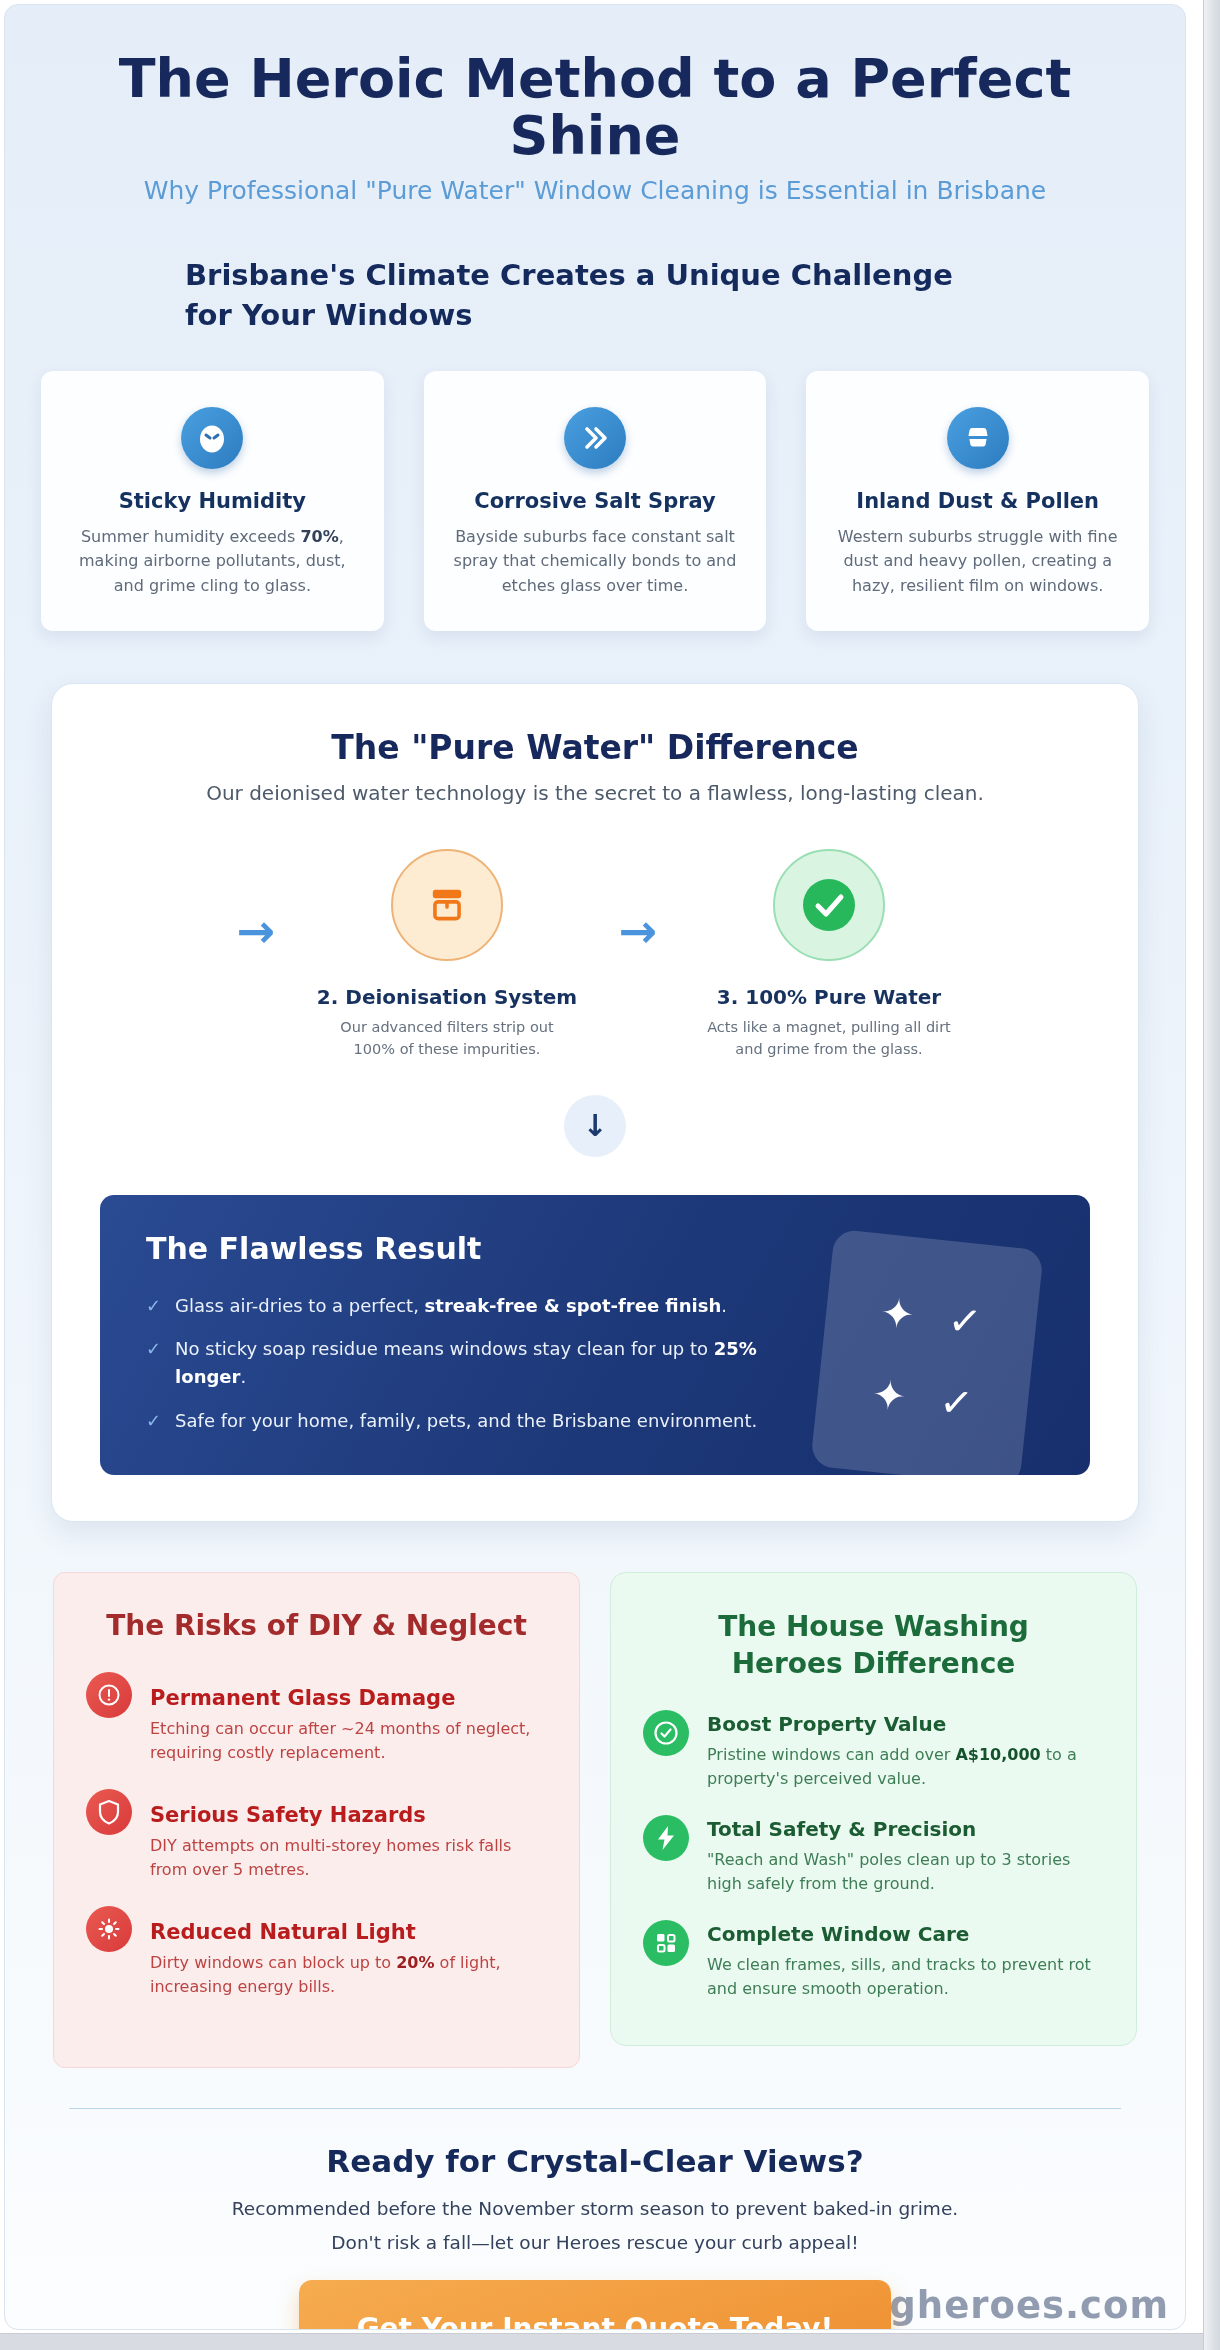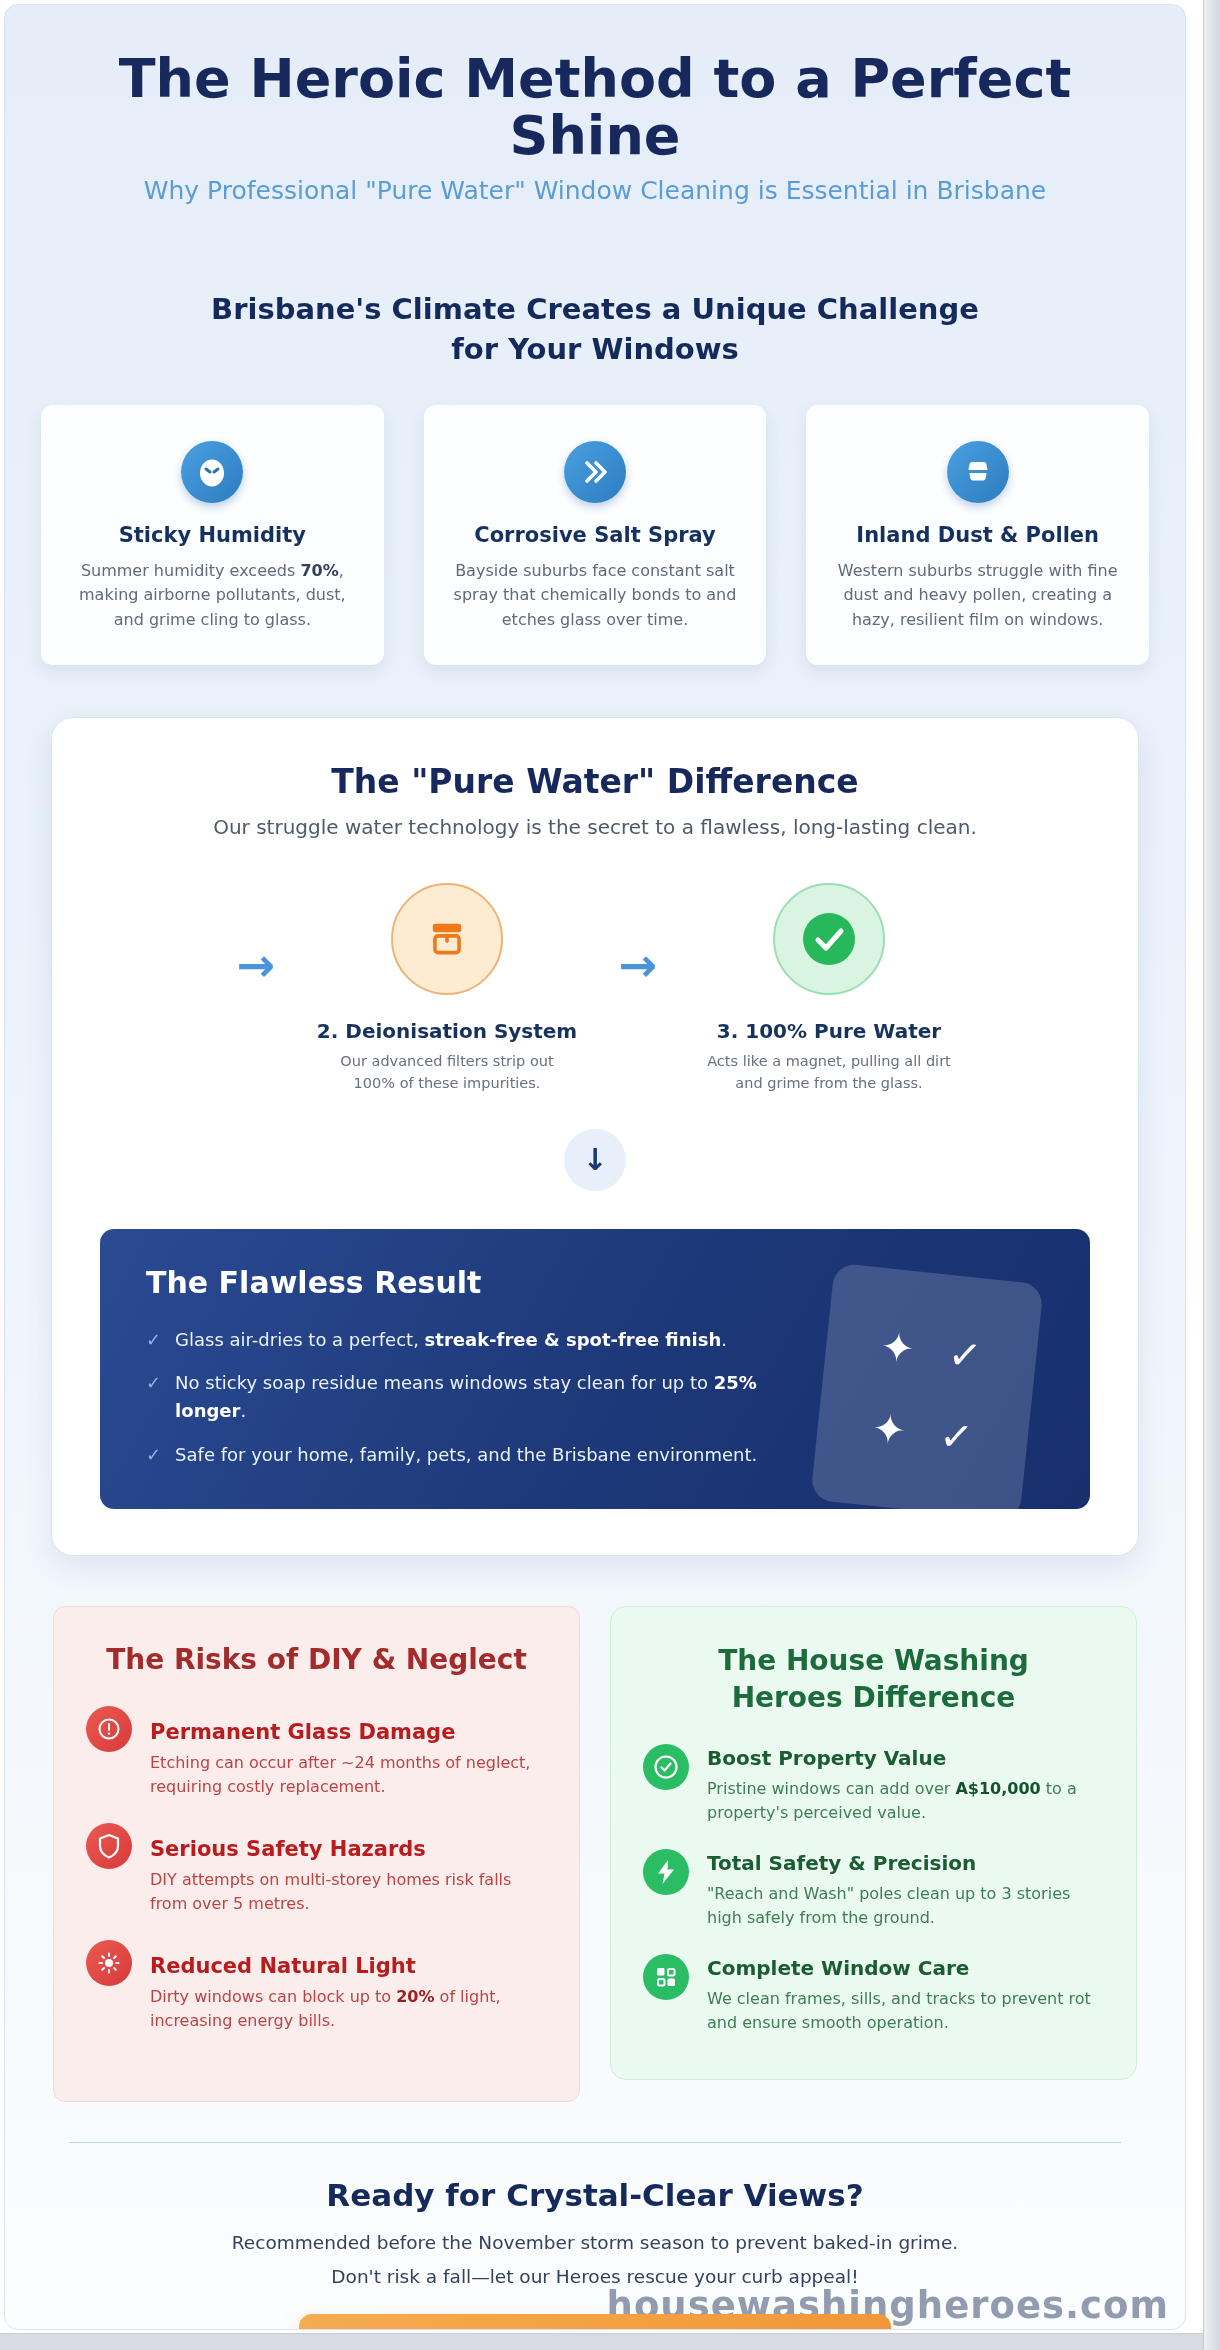--- a/index.html
+++ b/index.html
@@ -17,22 +17,22 @@
 
   
   .sheet { position:absolute; left:4px; top:4px; width:1182px; height:2326px;
     background:linear-gradient(180deg,#e5eef8 0%,#e9f1fa 32%,#f2f7fc 68%,#fbfdfe 100%);
     border:1px solid #d9e4ef; border-radius:14px; overflow:hidden; }
 
   .h1 { margin:46px 60px 0; text-align:center; font-size:54px; line-height:1.05;
     font-weight:700; color:#17295c; }
   .subtitle { text-align:center; font-size:25px; color:#5b9cd6; margin-top:12px; }
 
-  .challenge-heading { text-align:center; font-size:29px; font-weight:700; color:#152a5c;
-    margin:85px auto 0; max-width:820px; line-height:1.35; }
+  .challenge-heading { text-align:left; font-size:29px; font-weight:700; color:#152a5c;
+    margin:51px auto 0; max-width:820px; line-height:1.35; }
 
   .cards-row { display:flex; gap:40px; margin:36px 36px 0; align-items:stretch; }
   .info-card { flex:1; background:#fdfeff; border-radius:12px;
     box-shadow:0 6px 16px rgba(30,60,110,.09); padding:30px 24px 32px; text-align:center; }
   .blue-circle { width:62px; height:62px; border-radius:50%;
     background:linear-gradient(135deg,#4aa0e0,#2c7cc0);
     margin:6px auto 20px; display:flex; align-items:center; justify-content:center;
     box-shadow:0 4px 9px rgba(40,100,170,.3); }
   .info-card h3 { font-size:21px; color:#14315f; margin:0 0 12px; font-weight:700; }
   .info-card p { font-size:16px; color:#5f6b7a; line-height:1.55; margin:0 auto; max-width:310px; }
@@ -150,21 +150,21 @@
         </svg>
       </div>
       <h3>Inland Dust &amp; Pollen</h3>
       <p><span>Western suburbs struggle with fine dust and heavy pollen, creating a hazy, resilient film on windows.</span></p>
     </div>
 
   </div>
 
   <div class="pw-card">
     <h2>The "Pure Water" Difference</h2>
-    <div class="pw-sub">Our struggle water technology is the secret to a flawless, long-lasting clean.</div>
+    <div class="pw-sub">Our deionised water technology is the secret to a flawless, long-lasting clean.</div>
 
     <div class="steps">
 
 
       <div class="step-arrow">→</div>
 
       <div class="step">
         <div class="step-circle sc-orange">
           <svg width="44" height="42" viewBox="0 0 40 40" fill="none" stroke="#f07818" stroke-width="3.4" stroke-linecap="round" stroke-linejoin="round">
             <rect x="6.5" y="5.5" width="27" height="8" rx="2.5" fill="#f07818" stroke="none"></rect>

